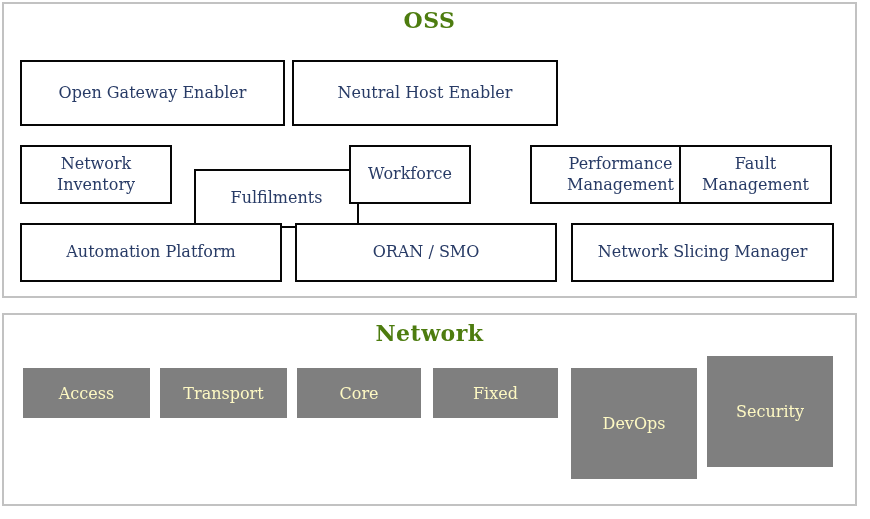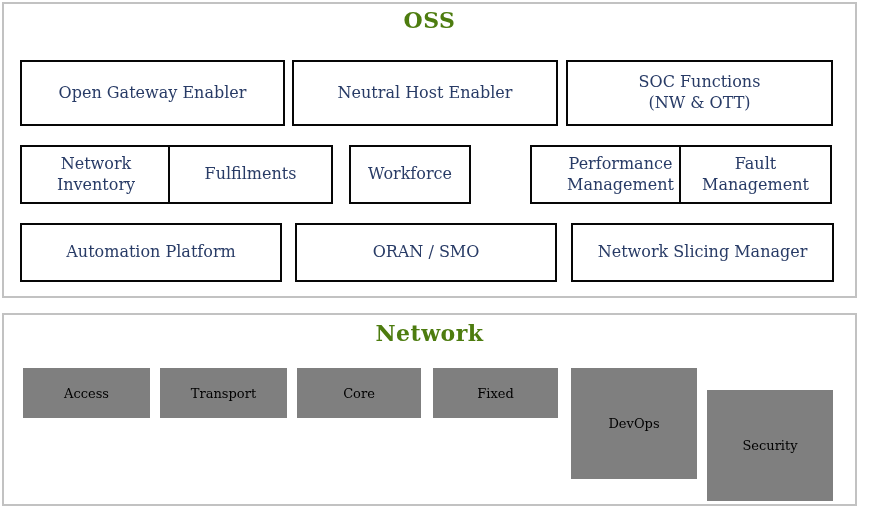--- a/index.html
+++ b/index.html
@@ -42,56 +42,54 @@
     line-height:1.3;
   }
   .row1{top:60px;height:66px;}
   .row2{top:145px;height:59px;}
   .row3{top:223px;height:59px;}
   .gray-box{
     position:absolute;
     background:#7f7f7f;
     display:flex;align-items:center;justify-content:center;
     text-align:center;
-    font-size:13px;
-    color:#000000;
+    font-size:16px;
+    color:#fef9c3;
     box-sizing:border-box;
   }
 </style>
 </head>
 <body>
 
 <div id="stage">
 
   <div id="oss-container" class="container"></div>
   <div id="oss-title" class="section-title">OSS</div>
 
   <div class="oss-box row1" style="left:20px;width:265px;">Open Gateway Enabler</div>
   <div class="oss-box row1" style="left:292px;width:266px;">Neutral Host Enabler</div>
-  <div class="oss-box row1" style="left:566px;width:267px;">SOC Functions
-(NW &amp; OTT)</div>
 
   <div class="oss-box row2" style="left:20px;width:152px;">Network
 Inventory</div>
-  <div class="oss-box row2" style="left:168px;width:165px;">Fulfilments</div>
+  <div class="oss-box row2" style="left:194px;width:165px;margin-top:24px;">Fulfilments</div>
   <div class="oss-box row2" style="left:349px;width:122px;">Workforce</div>
   <div class="oss-box row2" style="left:530px;width:181px;">Performance
 Management</div>
   <div class="oss-box row2" style="left:679px;width:153px;">Fault
 Management</div>
 
   <div class="oss-box row3" style="left:20px;width:262px;">Automation Platform</div>
   <div class="oss-box row3" style="left:295px;width:262px;">ORAN / SMO</div>
   <div class="oss-box row3" style="left:571px;width:263px;">Network Slicing Manager</div>
 
   <div id="network-container" class="container"></div>
   <div id="network-title" class="section-title">Network</div>
 
   <div class="gray-box" style="left:23px;top:368px;width:127px;height:50px;">Access</div>
   <div class="gray-box" style="left:160px;top:368px;width:127px;height:50px;">Transport</div>
   <div class="gray-box" style="left:297px;top:368px;width:124px;height:50px;">Core</div>
   <div class="gray-box" style="left:433px;top:368px;width:125px;height:50px;">Fixed</div>
 
 
   <div class="gray-box" style="left:571px;top:368px;width:126px;height:111px;">DevOps</div>
-  <div class="gray-box" style="left:707px;top:390px;width:126px;height:111px;">Security</div>
+  <div class="gray-box" style="left:707px;top:356px;width:126px;height:111px;">Security</div>
 
 </div>
 
 </body></html>

